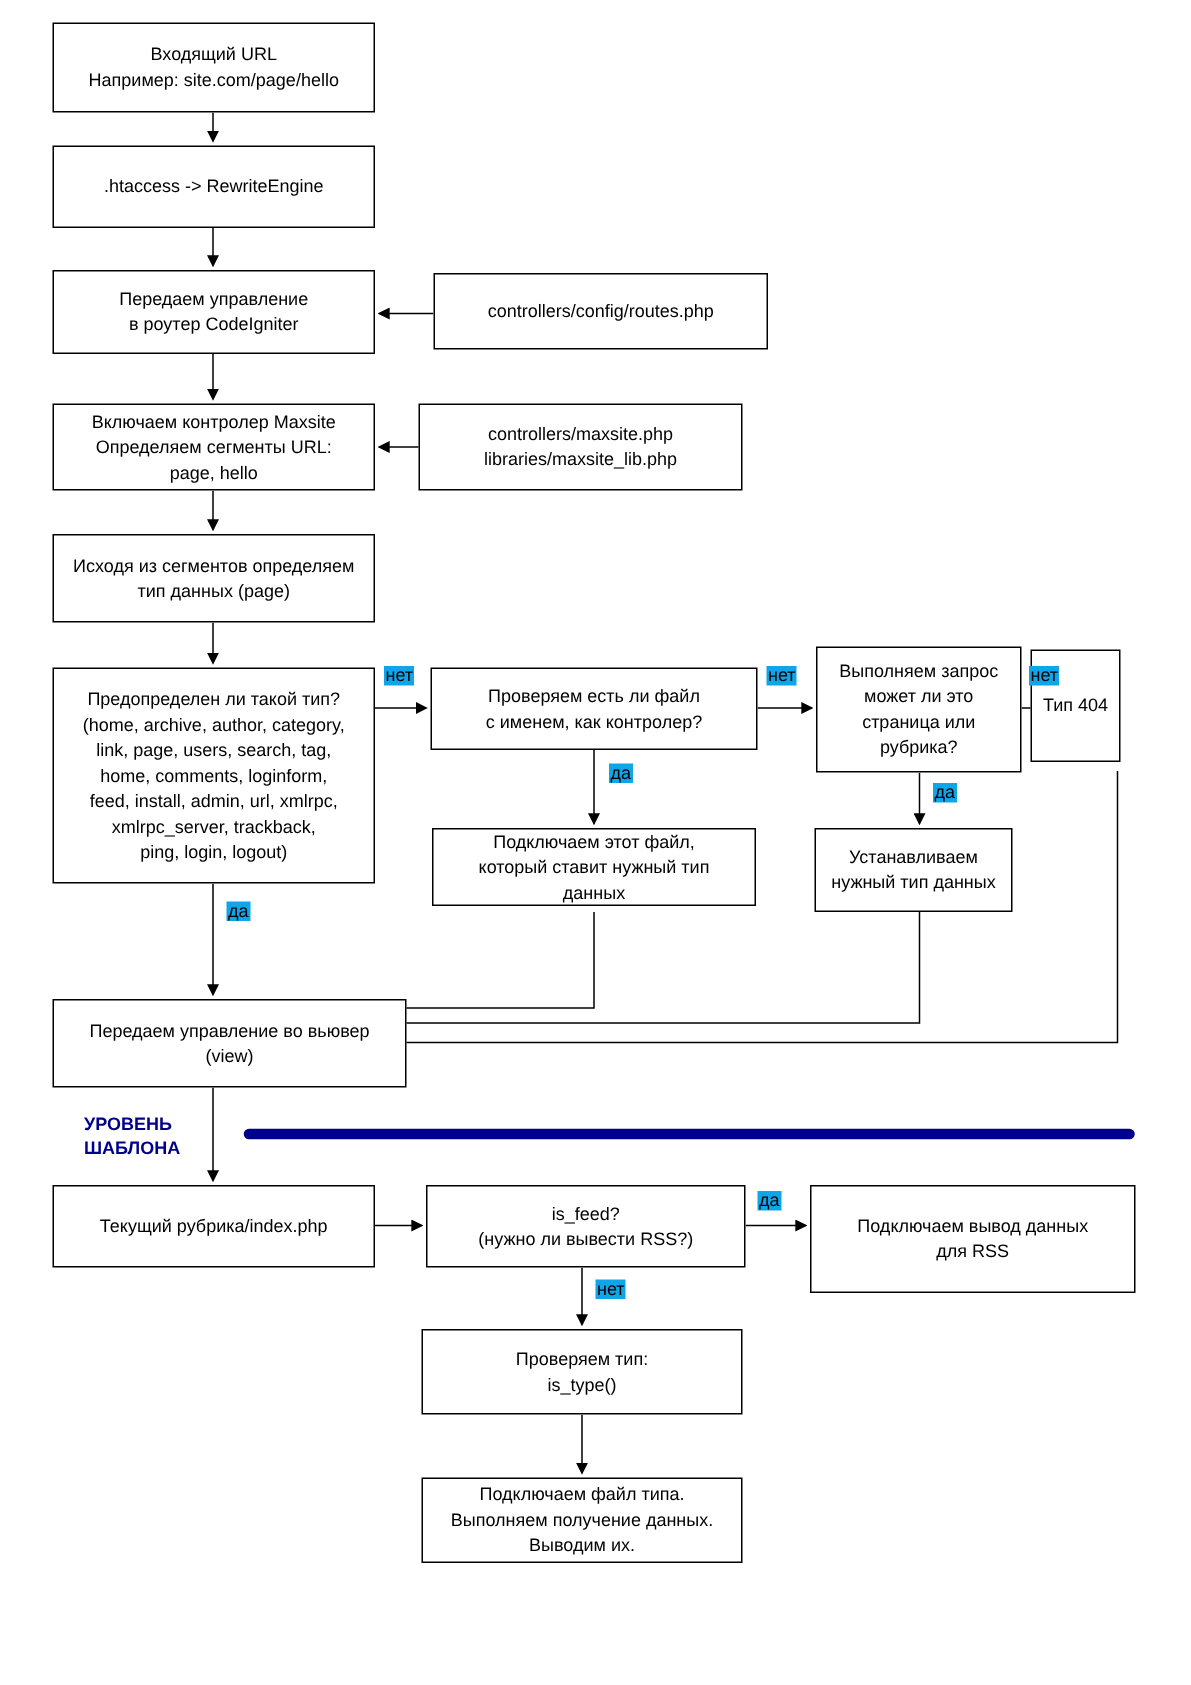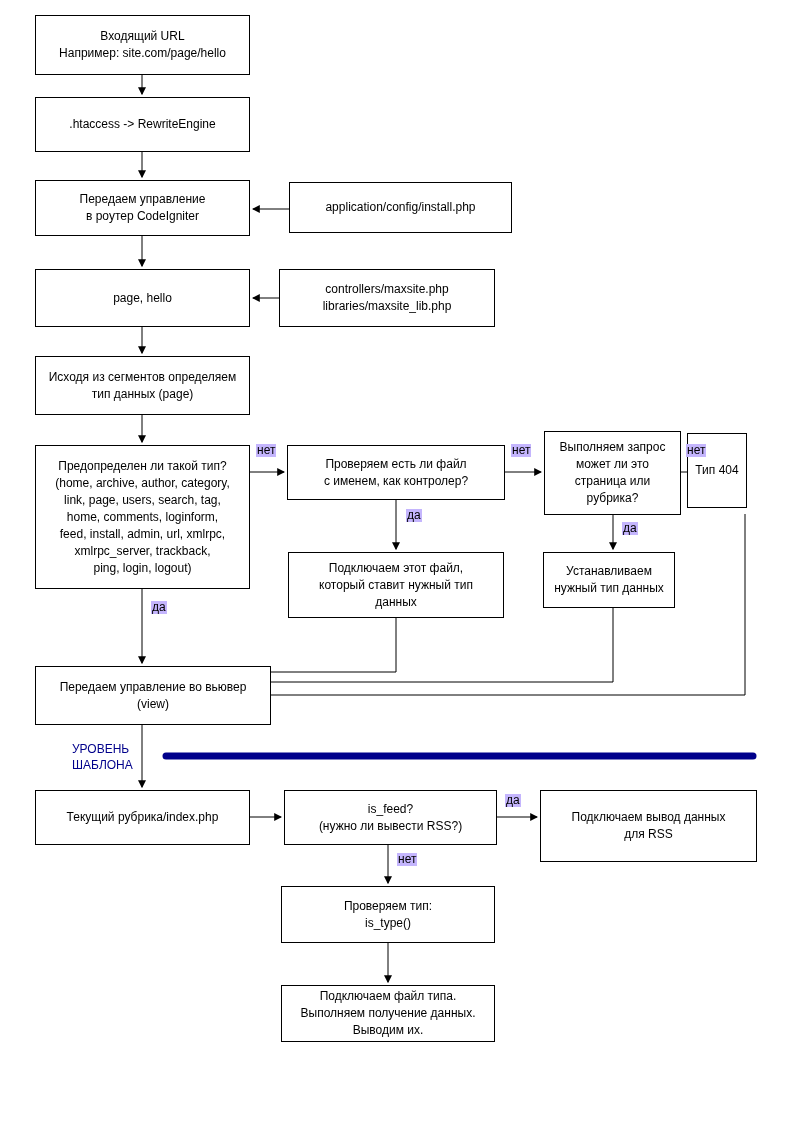--- a/index.html
+++ b/index.html
@@ -27,30 +27,30 @@
     line-height: 17px;
     white-space: pre-line;
     padding: 2px 3px;
   }
   .bold-line { font-weight: normal; white-space: pre-line; }
   .lbl {
     position: absolute;
     font-size: 12px;
     line-height: 13px;
     color: #000000;
-    background: #c4b5fd;
+    background: #0ea5e9;
     padding: 0 1px;
   }
   .level-label {
     position: absolute;
-    left: 72px;
+    left: 56px;
     top: 741px;
     font-size: 12px;
     line-height: 16px;
-    font-weight: normal;
+    font-weight: bold;
     color: #00008B;
     white-space: pre-line;
   }
 </style>
 </head>
 <body>
 
 <div class="canvas">
 
   <svg class="wires" width="794" height="1123" viewBox="0 0 794 1123" xmlns="http://www.w3.org/2000/svg">
@@ -93,23 +93,25 @@
   </svg>
 
   <div class="box" style="left:35px; top:15px; width:215px; height:60px">Входящий URL
 Например: site.com/page/hello</div>
 
   <div class="box" style="left:35px; top:97px; width:215px; height:55px">.htaccess -&gt; RewriteEngine</div>
 
   <div class="box" style="left:35px; top:180px; width:215px; height:56px">Передаем управление
 в роутер CodeIgniter</div>
 
-  <div class="box" style="left:289px; top:182px; width:223px; height:51px">application/config/install.php</div>
+  <div class="box" style="left:289px; top:182px; width:223px; height:51px">controllers/config/routes.php</div>
 
   <div class="box" style="left:35px; top:269px; width:215px; height:58px">
+    <span>Включаем контролер Maxsite
+Определяем сегменты URL:</span>
     <span class="bold-line">page, hello</span>
   </div>
 
   <div class="box" style="left:279px; top:269px; width:216px; height:58px">controllers/maxsite.php
 libraries/maxsite_lib.php</div>
 
   <div class="box" style="left:35px; top:356px; width:215px; height:59px">Исходя из сегментов определяем
 тип данных (page)</div>
 
   <div class="box" style="left:35px; top:445px; width:215px; height:144px">Предопределен ли такой тип?
@@ -123,21 +125,21 @@
   <div class="box" style="left:544px; top:431px; width:137px; height:84px">Выполняем запрос
 может ли это
 страница или
 рубрика?</div>
 
   <div class="box" style="left:287px; top:445px; width:218px; height:55px">Проверяем есть ли файл
 с именем, как контролер?</div>
 
   <div class="box" style="left:687px; top:433px; width:60px; height:75px">Тип 404</div>
 
-  <div class="box" style="left:288px; top:552px; width:216px; height:66px">Подключаем этот файл,
+  <div class="box" style="left:288px; top:552px; width:216px; height:52px">Подключаем этот файл,
 который ставит нужный тип
 данных</div>
 
   <div class="box" style="left:543px; top:552px; width:132px; height:56px">Устанавливаем
 нужный тип данных</div>
 
   <div class="box" style="left:35px; top:666px; width:236px; height:59px">Передаем управление во вьювер
 (view)</div>
 
   <div class="level-label">УРОВЕНЬ

